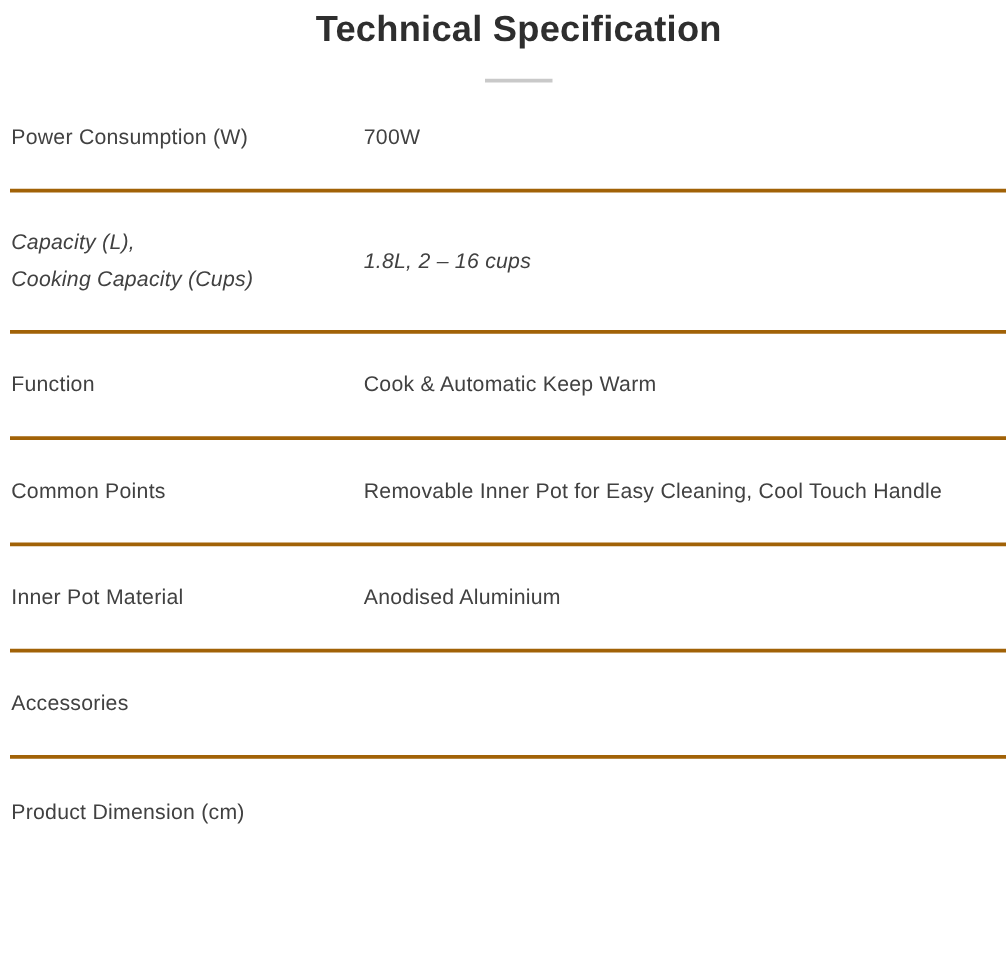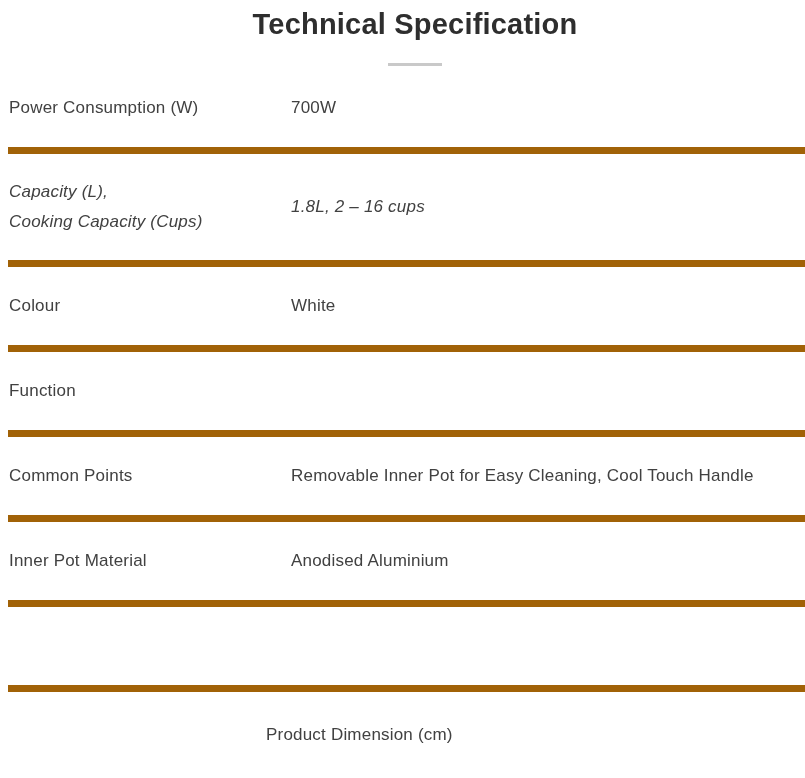--- a/index.html
+++ b/index.html
@@ -34,30 +34,29 @@
     margin: 22px auto 0 auto;
   }
   .spec-table {
     margin-left: 8px;
     padding-top: 3px;
   }
   .row {
     display: flex;
     align-items: center;
     height: 85px;
-    border-bottom: 7px solid #a16207;
+    border-bottom: 3px solid #a16207;
     box-sizing: border-box;
   }
   .row--tall {
     height: 113px;
     font-style: italic;
   }
   .row:last-child {
     border-bottom: none;
-    justify-content: center;
   }
   .spec-label {
     flex: 0 0 282px;
     width: 282px;
     padding-left: 1px;
     font-size: 17px;
     line-height: 30px;
     letter-spacing: 0.2px;
     white-space: pre-line;
     color: #414141;
@@ -84,38 +83,36 @@
     <div class="spec-label">Power Consumption (W)</div>
     <div class="spec-value">700W</div>
   </div>
 
   <div class="row row--tall">
     <div class="spec-label">Capacity (L),
 Cooking Capacity (Cups)</div>
     <div class="spec-value">1.8L, 2 – 16 cups</div>
   </div>
 
-  <div class="row">
-    <div class="spec-label">Colour</div>
-    <div class="spec-value">White</div>
-  </div>
 
   <div class="row">
     <div class="spec-label">Function</div>
+    <div class="spec-value">Cook &amp; Automatic Keep Warm</div>
   </div>
 
   <div class="row">
     <div class="spec-label">Common Points</div>
     <div class="spec-value">Removable Inner Pot for Easy Cleaning, Cool Touch Handle</div>
   </div>
 
   <div class="row">
     <div class="spec-label">Inner Pot Material</div>
     <div class="spec-value">Anodised Aluminium</div>
   </div>
 
   <div class="row">
+    <div class="spec-label">Accessories</div>
   </div>
 
   <div class="row">
     <div class="spec-label">Product Dimension (cm)</div>
   </div>
 </div>
 
 </body></html>

